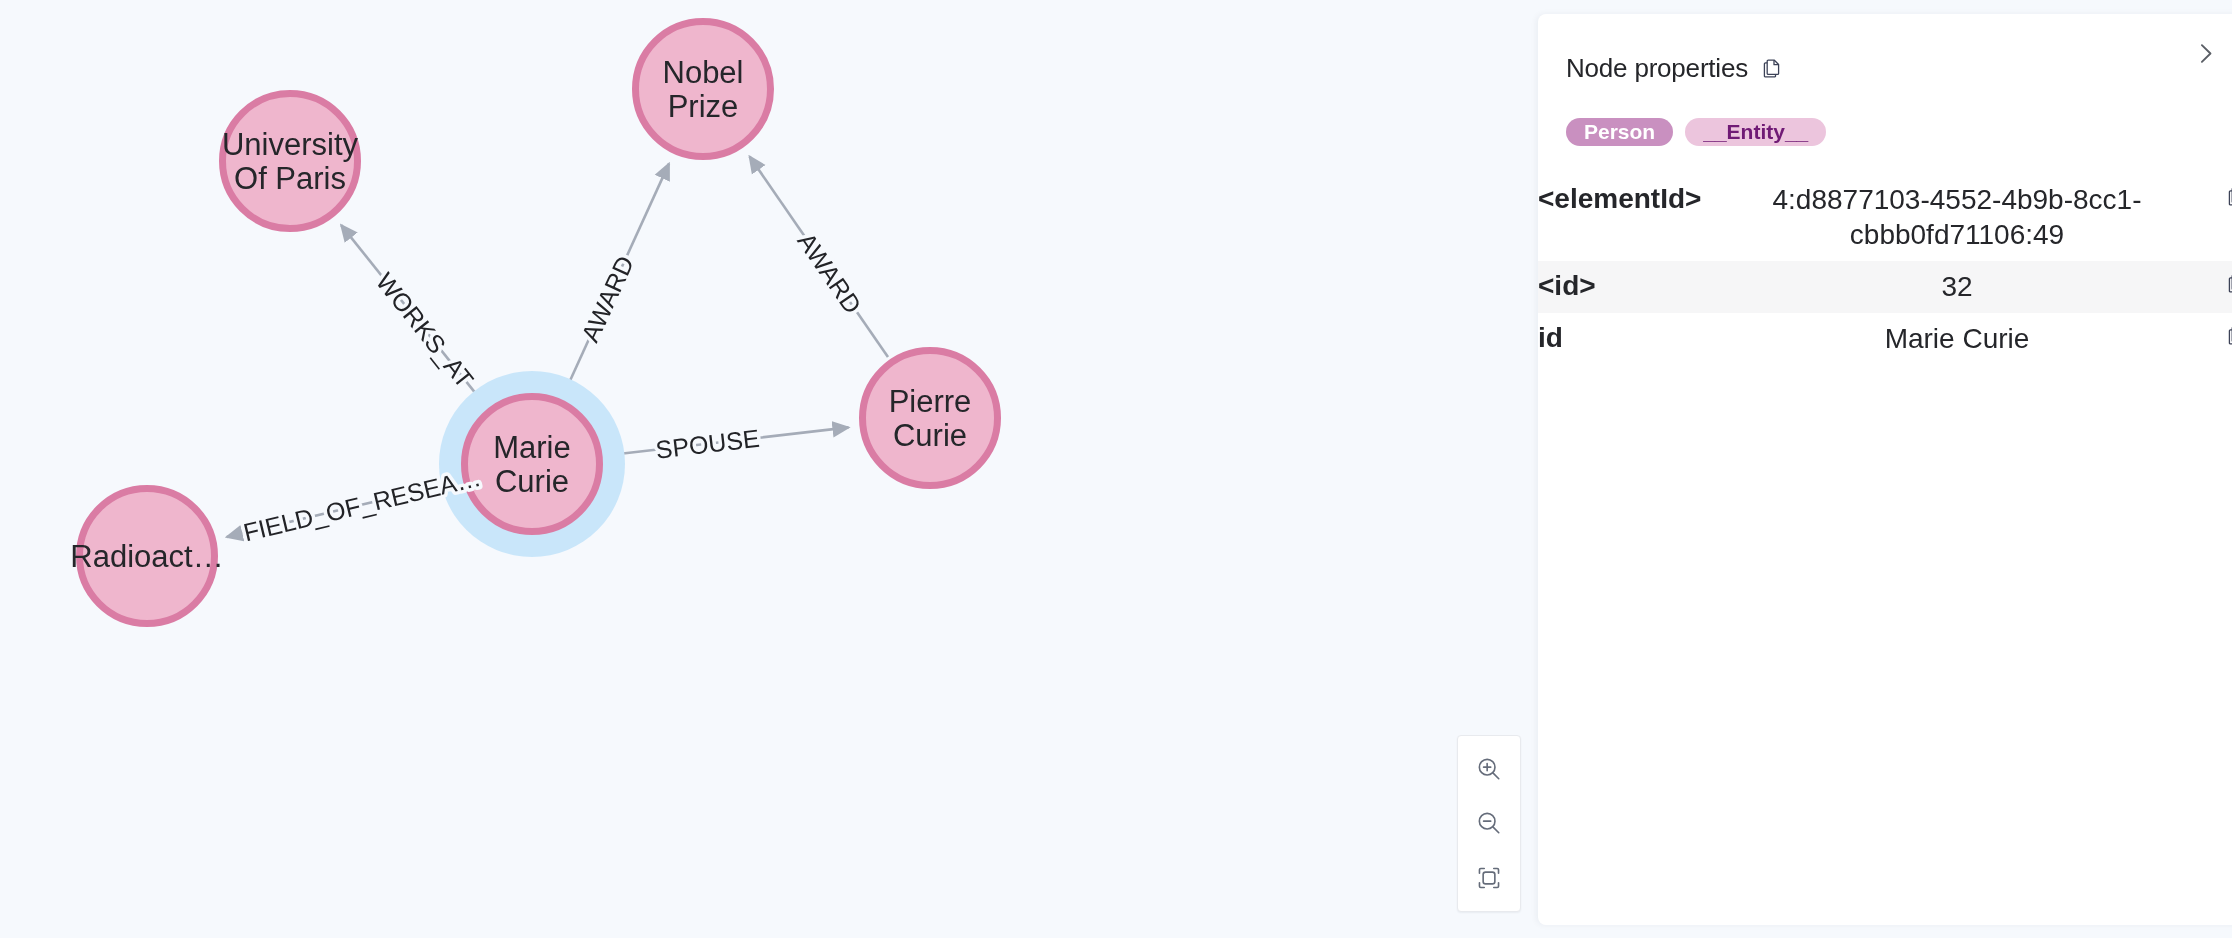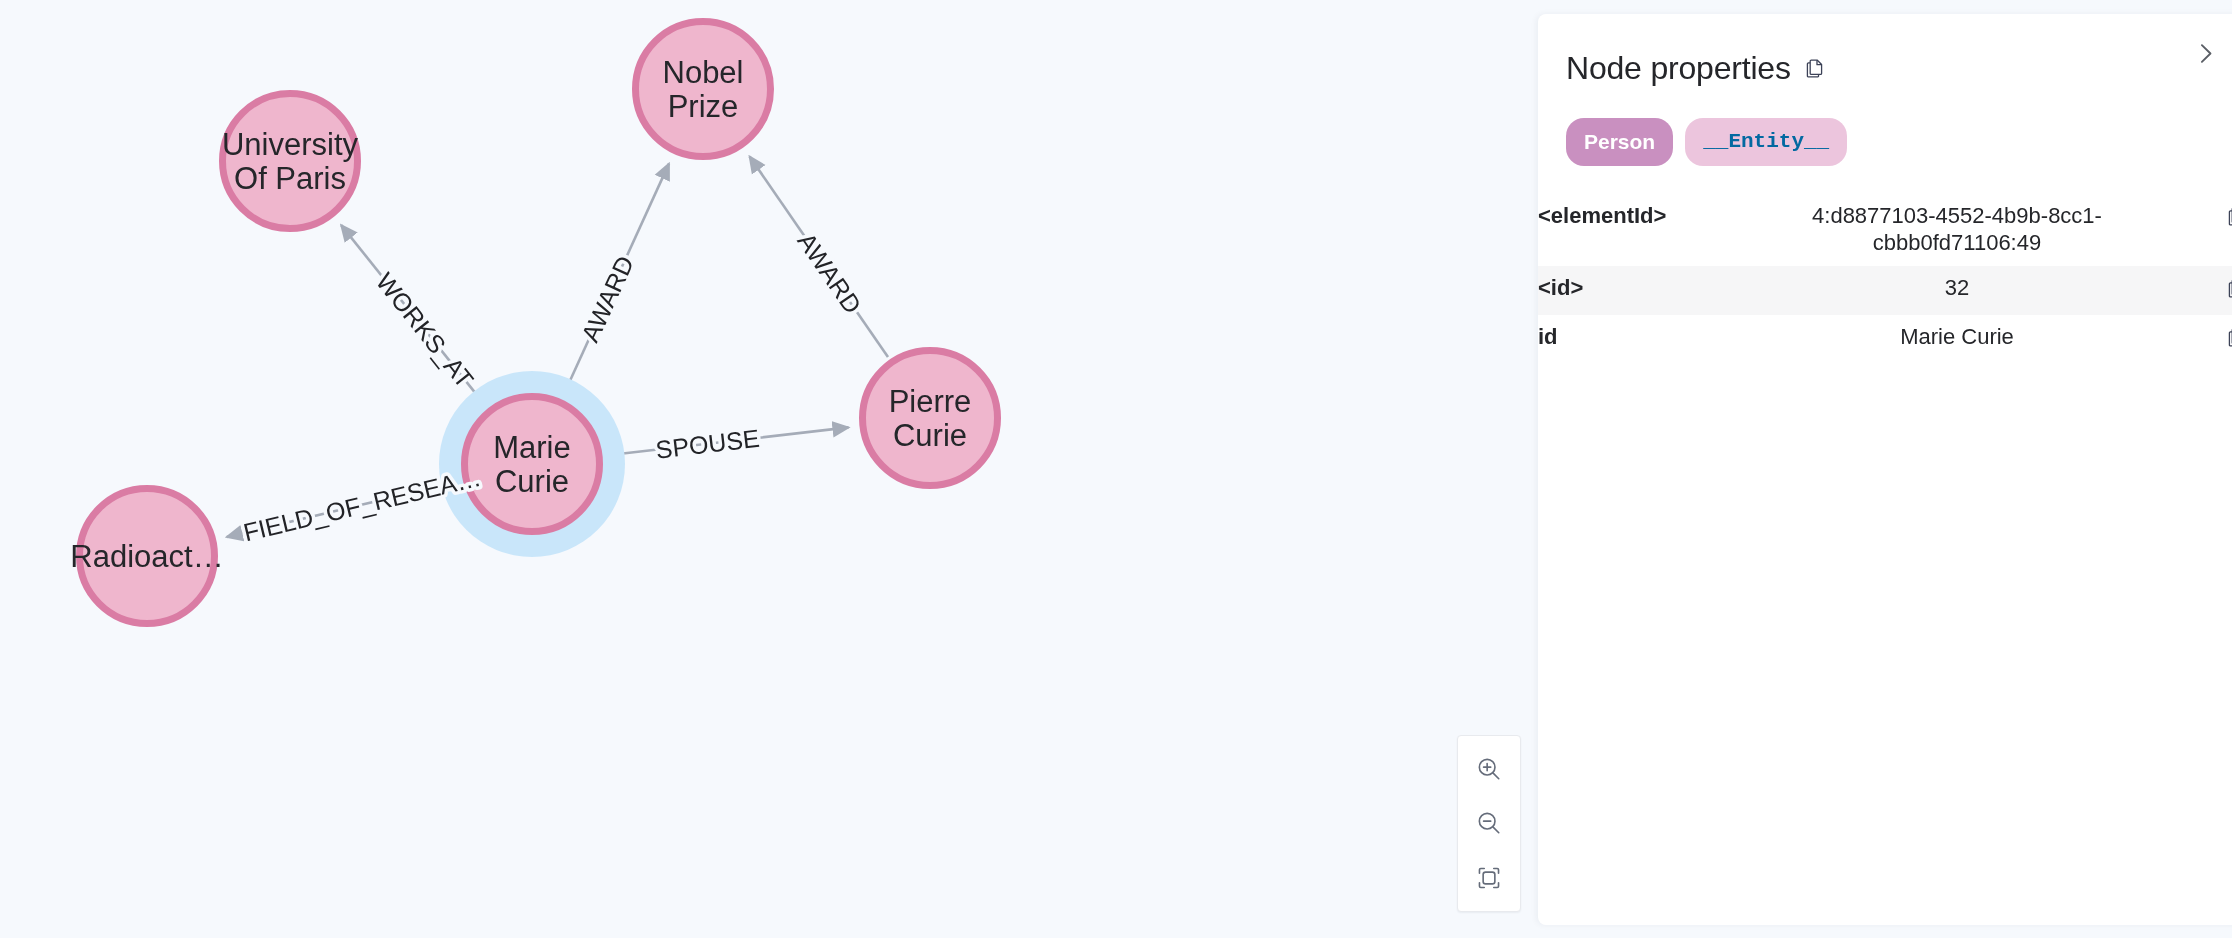--- a/index.html
+++ b/index.html
@@ -97,21 +97,21 @@
     overflow: hidden;
   }
   #panel-header {
     position: relative;
     display: flex;
     align-items: center;
     padding: 30px 28px 0 28px;
     height: 48px;
   }
   #panel-title {
-    font-size: 32px;
+    font-size: 26px;
     color: #25262a;
     font-weight: 400;
     letter-spacing: -0.2px;
     white-space: nowrap;
   }
   #panel-title-copy {
     margin-left: 12px;
     display: inline-flex;
     align-items: center;
     cursor: pointer;
@@ -129,38 +129,38 @@
   }
 
   #label-pills {
     display: flex;
     gap: 12px;
     padding: 26px 28px 0 28px;
     flex-wrap: wrap;
   }
   .pill {
     border-radius: 18px;
-    padding: 10px 18px;
+    padding: 0 18px;
     font-size: 21px;
     font-weight: bold;
     line-height: 1.35;
     white-space: nowrap;
   }
 
   #props-table {
     margin-top: 28px;
     width: 100%;
     border-collapse: collapse;
     table-layout: fixed;
   }
   #props-table tr.odd-row { background: #f6f6f7; }
   #props-table td {
     vertical-align: top;
     padding: 9px 0;
-    font-size: 22px;
+    font-size: 28px;
     color: #25262a;
   }
   td.prop-key {
     width: 190px;
     padding-left: 28px;
     font-weight: bold;
     white-space: nowrap;
   }
   td.prop-val {
     padding-right: 10px;
@@ -314,21 +314,21 @@
 
       <div id="panel-collapse">
         <svg width="27" height="27" viewBox="0 0 24 24" fill="none">
           <path d="M8.8 4.6 L16.4 12 L8.8 19.4" stroke="#5b5f66" stroke-width="1.7" stroke-linecap="round" stroke-linejoin="round"></path>
         </svg>
       </div>
     </div>
 
     <div id="label-pills">
         <span class="pill" style="background: rgb(201, 144, 192); color: rgb(255, 255, 255);">Person</span>
-        <span class="pill" style="background: rgb(236, 197, 221); color: #0369a1; font-family: Liberation Mono, monospace;">__Entity__</span>
+        <span class="pill" style="background: rgb(236, 197, 221); color: #701a75;">__Entity__</span>
       </div>
 
     <table id="props-table">
       <tbody id="props-body">
           <tr>
             <td class="prop-key">&lt;elementId&gt;</td>
             <td class="prop-val">4:d8877103-4552-4b9b-8cc1-cbbb0fd71106:49</td>
             <td class="prop-copy"><span class="copy-btn">
                 <svg width="23" height="23" viewBox="0 0 24 24" fill="none">
   <path d="M8.6 3.2 h6.1 L19.4 7.9 V17.1 a1.1 1.1 0 0 1 -1.1 1.1 H8.6 a1.1 1.1 0 0 1 -1.1 -1.1 V4.3 a1.1 1.1 0 0 1 1.1 -1.1 z" stroke="#3c4257" stroke-width="1.35" stroke-linejoin="round"></path>

